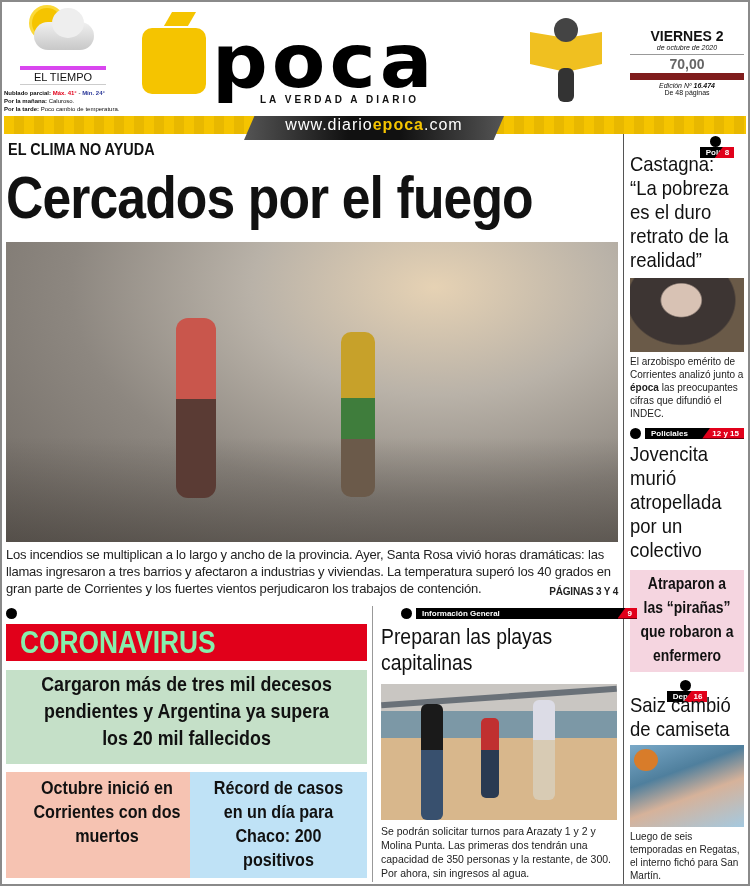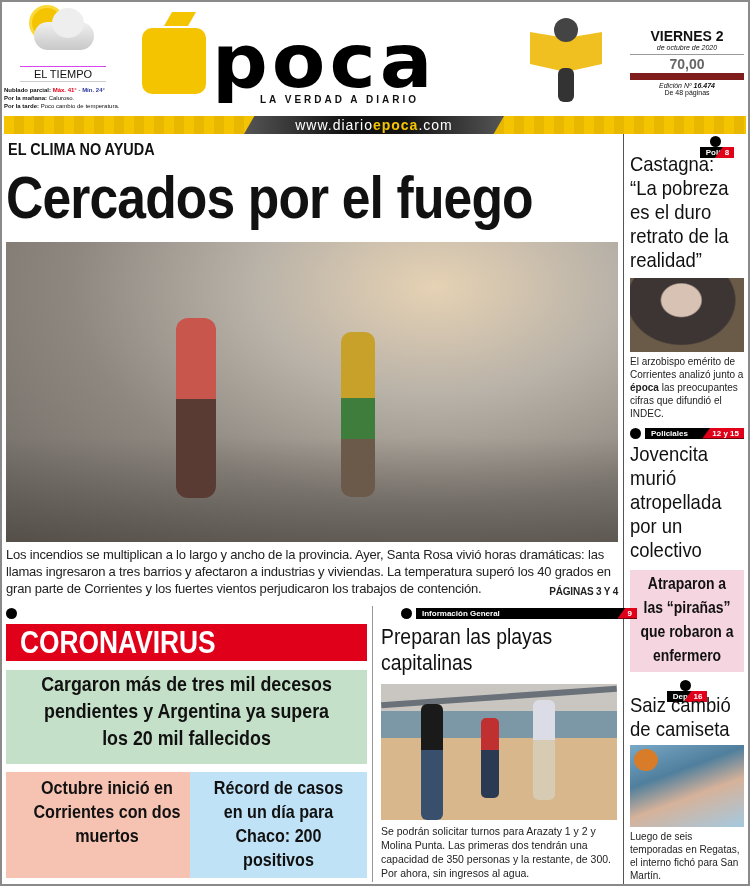--- a/index.html
+++ b/index.html
@@ -6,21 +6,21 @@
   html, body { width: 750px; height: 886px; background: #fff; overflow: hidden; }
   body { font-family: "Liberation Sans", sans-serif; color: #111; position: relative; }
   .frame { position: absolute; left: 0; top: 0; width: 750px; height: 886px; border: 2px solid #8a8a8a; }
 
   
   .weather { position: absolute; left: 4px; top: 4px; width: 122px; height: 108px; }
   .weather .icon { position: relative; width: 70px; height: 58px; margin-left: 24px; }
   .sun { position: absolute; left: 4px; top: 4px; width: 30px; height: 30px; border-radius: 50%; background: #f5c400; box-shadow: 0 0 0 3px #fbd93a; }
   .cloud { position: absolute; left: 6px; top: 18px; width: 60px; height: 28px; background: linear-gradient(#f0f0f0, #c8c8c8); border-radius: 16px; }
   .cloud:before { content: ""; position: absolute; left: 18px; top: -14px; width: 32px; height: 30px; border-radius: 50%; background: #eee; }
-  .weather .title { text-align: center; font-size: 11px; margin-top: 4px; border-top: 1px solid #d946ef; border-bottom: 1px solid #ccc; width: 86px; margin-left: 16px; padding: 1px 0; }
+  .weather .title { text-align: center; font-size: 11px; margin-top: 4px; border-top: 4px solid #d946ef; border-bottom: 1px solid #ccc; width: 86px; margin-left: 16px; padding: 1px 0; }
   .weather .lines { font-size: 6px; line-height: 8px; margin-top: 4px; }
   .weather b { font-weight: bold; }
   .red { color: #e1001a; font-weight: bold; }
   .blue { color: #2d3a9a; font-weight: bold; }
 
   .logo { position: absolute; left: 140px; top: 14px; width: 470px; height: 96px; }
   .logo .e { position: absolute; left: 2px; top: 14px; width: 64px; height: 66px; background: #f5c400; border-radius: 10px; }
   .logo .e:after { content: ""; position: absolute; left: 26px; top: -16px; width: 24px; height: 14px; background: #f5c400; transform: skewX(-30deg); }
   .logo .word { position: absolute; left: 72px; top: 4px; font-family: "DejaVu Sans", sans-serif; font-weight: bold; font-size: 78px; letter-spacing: 4px; color: #000; line-height: 86px; transform: scaleY(0.95); }
   .logo .mascot { position: absolute; left: 386px; top: 4px; width: 80px; height: 86px; }
@@ -31,21 +31,21 @@
 
   .datebox { position: absolute; left: 630px; top: 28px; width: 114px; text-align: center; }
   .datebox .day { font-size: 14px; font-weight: bold; }
   .datebox .month { font-size: 7px; font-style: italic; border-bottom: 1px solid #999; padding-bottom: 3px; }
   .datebox .price { font-size: 14px; font-weight: bold; color: #666; border-bottom: 7px solid #7f1d1d; padding: 1px 0; }
   .datebox .ed { font-size: 7px; font-style: italic; margin-top: 2px; }
   .datebox .pg { font-size: 7px; }
 
   
   .band { position: absolute; left: 4px; top: 116px; width: 742px; height: 18px; background: repeating-linear-gradient(90deg, #f5c400 0 10px, #e8b800 10px 20px); }
-  .band .dark { position: absolute; left: 240px; width: 260px; height: 18px; background: linear-gradient(90deg, #555, #111 40%, #111 60%, #555); clip-path: polygon(4% 0, 100% 0, 96% 100%, 0 100%); color: #fff; font-size: 14px; text-align: center; line-height: 18px; letter-spacing: 1px; }
+  .band .dark { position: absolute; left: 240px; width: 260px; height: 24px; background: linear-gradient(90deg, #555, #111 40%, #111 60%, #555); clip-path: polygon(4% 0, 100% 0, 96% 100%, 0 100%); color: #fff; font-size: 16px; text-align: center; line-height: 18px; letter-spacing: 1px; }
   .band .dark .hl { color: #f5c400; font-weight: bold; }
 
   
   .kicker { position: absolute; left: 8px; top: 140px; font-size: 17px; font-weight: bold; transform: scaleX(0.85); transform-origin: left; }
   .headline { position: absolute; left: 6px; top: 160px; font-size: 60px; font-weight: bold; letter-spacing: -1px; transform: scaleX(0.86); transform-origin: left; line-height: 76px; white-space: nowrap; }
   .mainphoto { position: absolute; left: 6px; top: 242px; width: 612px; height: 300px; background: radial-gradient(ellipse at 70% 15%, #e6d2b4 0%, #b9b2a8 30%, #8d8780 60%, #6d6761 100%); overflow: hidden; }
   .mainphoto .p1 { position: absolute; left: 170px; top: 76px; width: 40px; height: 180px; background: linear-gradient(#c9564c 0 45%, #5a3b34 45%); border-radius: 12px; }
   .mainphoto .p2 { position: absolute; left: 335px; top: 90px; width: 34px; height: 165px; background: linear-gradient(#c7a12a 0 40%, #3f7d3c 40% 65%, #6b5a4a 65%); border-radius: 10px; }
   .mainphoto .ground { position: absolute; left: 0; bottom: 0; width: 100%; height: 35%; background: linear-gradient(transparent, rgba(60,55,50,0.5)); }
   .caption { position: absolute; left: 6px; top: 546px; width: 612px; font-size: 13px; line-height: 17px; color: #222; letter-spacing: -0.2px; }
@@ -61,21 +61,21 @@
   .rcol-divider { position: absolute; left: 623px; top: 134px; width: 1px; height: 750px; background: #555; }
   .side-hed { position: absolute; left: 630px; font-size: 21px; line-height: 24px; color: #111; transform: scaleX(0.88); transform-origin: left; }
   .side-txt { position: absolute; left: 630px; width: 114px; font-size: 10px; line-height: 13px; color: #222; }
   .portrait { position: absolute; left: 630px; top: 278px; width: 114px; height: 74px; background: radial-gradient(ellipse at 45% 30%, #d8c2b4 0 22%, #3d3533 24% 60%, #6a5a48 62%); }
   .sportphoto { position: absolute; left: 630px; top: 745px; width: 114px; height: 82px; background: linear-gradient(160deg, #7aa9c8 0%, #4f7f9d 35%, #d6b29a 60%, #a4c9e0 100%); }
   .sportphoto .ball { position: absolute; left: 4px; top: 4px; width: 24px; height: 22px; border-radius: 50%; background: #d87c2a; }
   .pinkbox { position: absolute; left: 630px; top: 570px; width: 114px; height: 102px; background: #f5d5e0; text-align: center; font-size: 17px; font-weight: bold; line-height: 24px; padding-top: 2px; transform-origin: top; }
   .pinkbox span { display: inline-block; transform: scaleX(0.82); }
 
   
-  .corona { position: absolute; left: 6px; top: 624px; width: 361px; height: 37px; background: #e1001a; color: #ffffff; font-size: 31px; font-weight: bold; padding-left: 14px; line-height: 37px; }
+  .corona { position: absolute; left: 6px; top: 624px; width: 361px; height: 37px; background: #e1001a; color: #86efac; font-size: 31px; font-weight: bold; padding-left: 14px; line-height: 37px; }
   .corona span { display: inline-block; transform: scaleX(0.85); transform-origin: left; }
   .greenbox { position: absolute; left: 6px; top: 670px; width: 361px; height: 94px; background: #c5e0c8; text-align: center; font-size: 21px; font-weight: bold; line-height: 27px; }
   .greenbox span { display: inline-block; transform: scaleX(0.85); }
   .salmonbox { position: absolute; left: 6px; top: 772px; width: 202px; height: 106px; background: #f6c3b2; text-align: center; font-size: 19px; font-weight: bold; line-height: 24px; padding-top: 4px; }
   .bluebox { position: absolute; left: 190px; top: 772px; width: 177px; height: 106px; background: #bfe2f6; text-align: center; font-size: 19px; font-weight: bold; line-height: 24px; padding-top: 4px; }
   .salmonbox span, .bluebox span { display: inline-block; transform: scaleX(0.85); }
   .col-divider { position: absolute; left: 372px; top: 606px; width: 1px; height: 276px; background: #999; }
 
   
   .mid-hed { position: absolute; left: 381px; top: 624px; font-size: 22px; line-height: 26px; transform: scaleX(0.88); transform-origin: left; }

